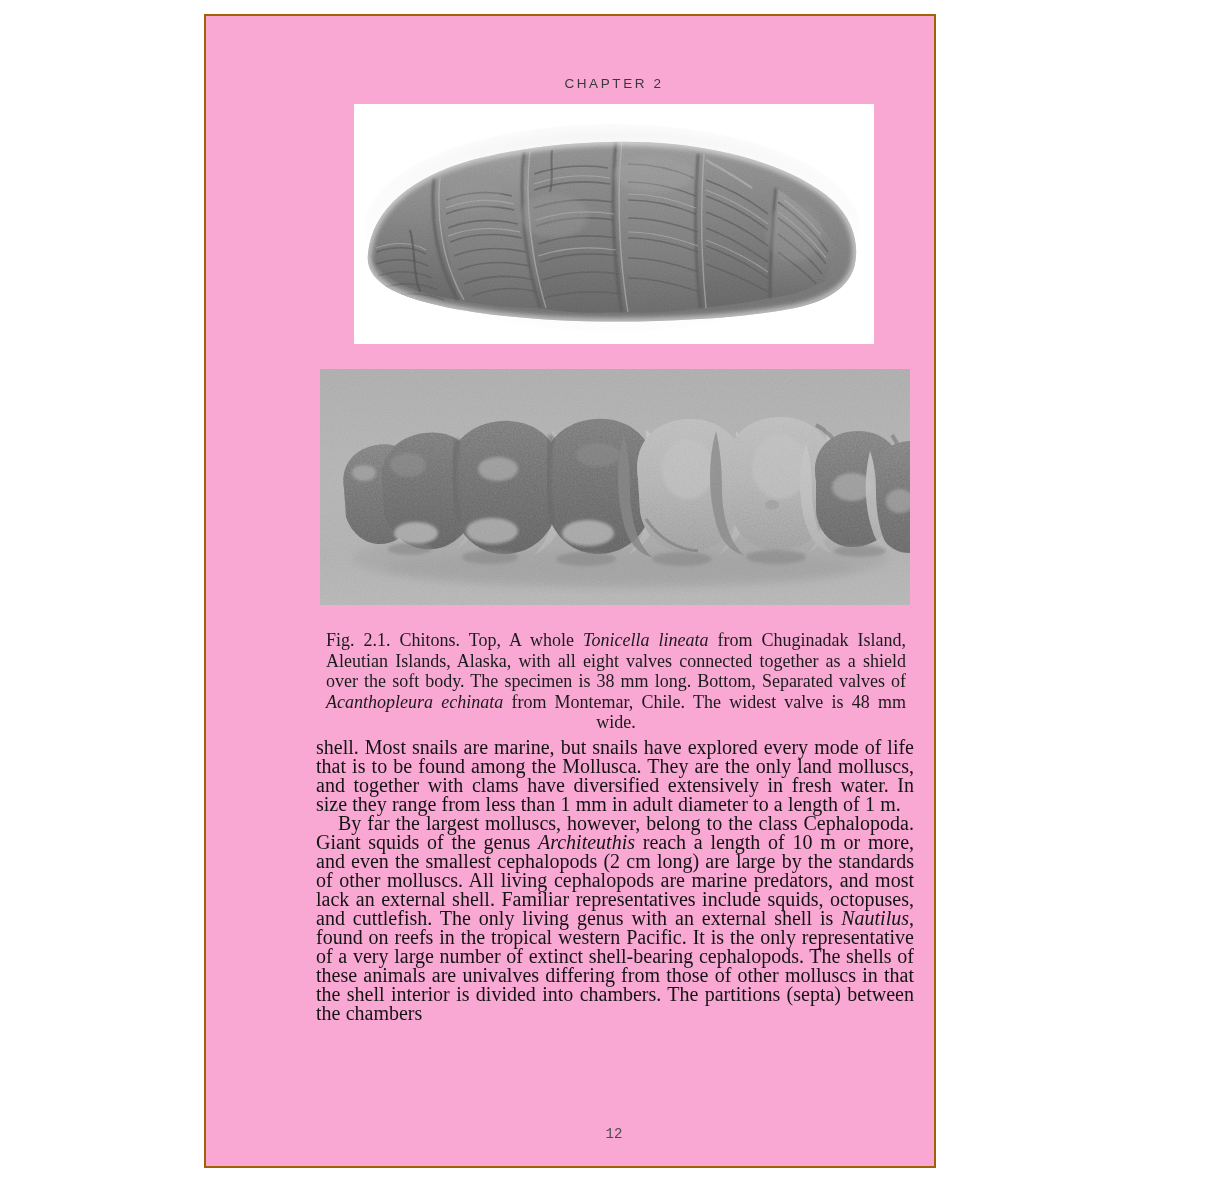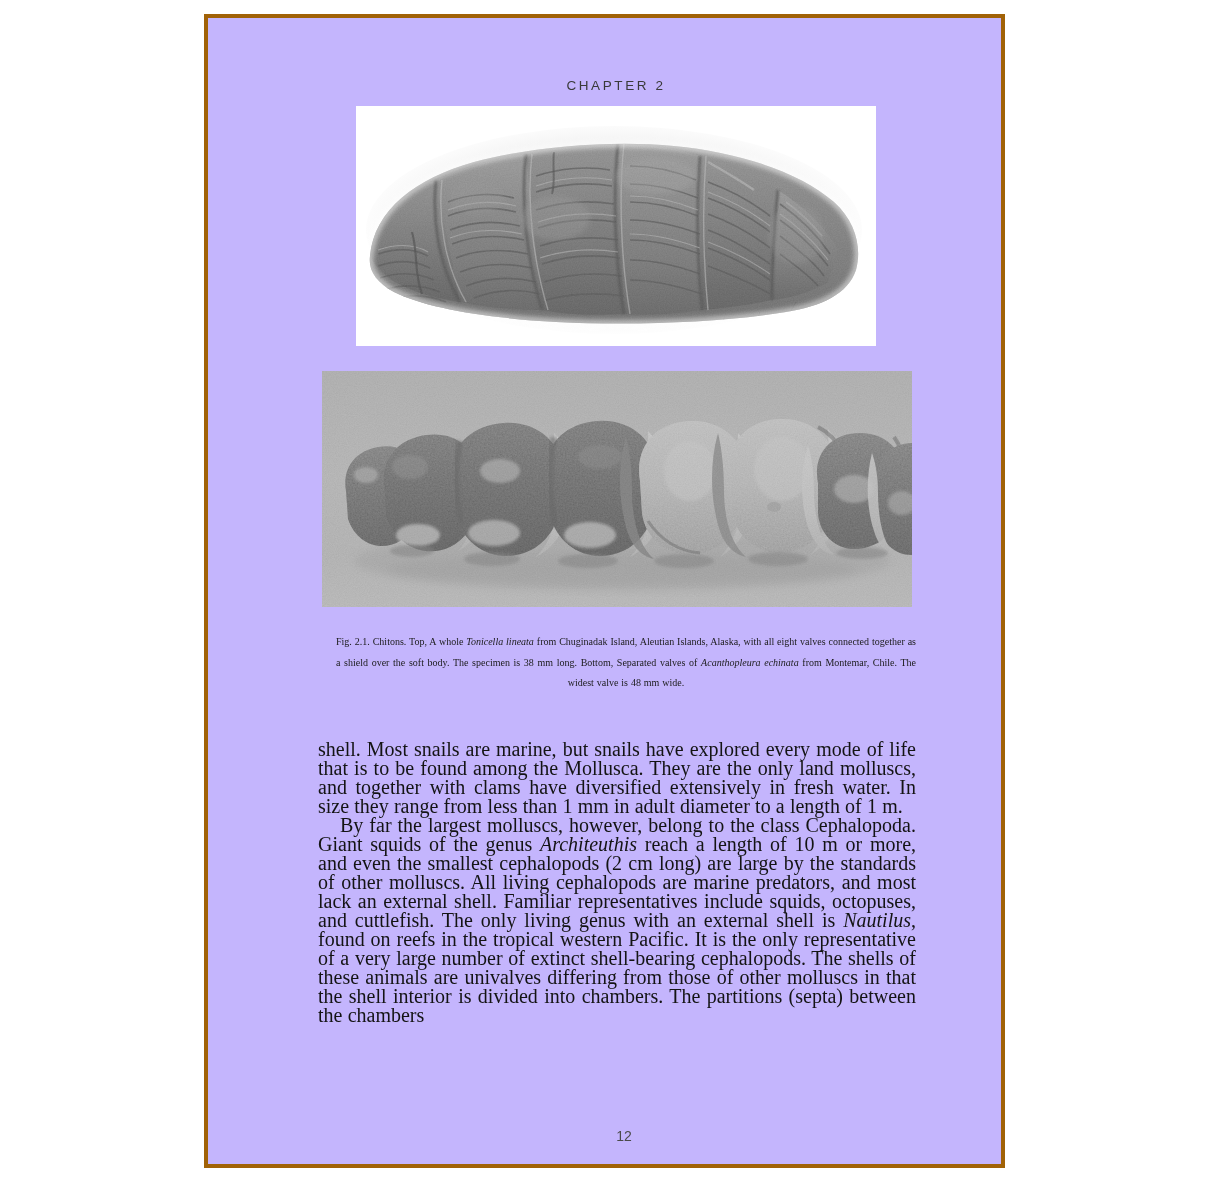--- a/index.html
+++ b/index.html
@@ -10,24 +10,24 @@
   body {
     width: 1225px;
     height: 1180px;
     font-family: "Liberation Serif", serif;
     -webkit-font-smoothing: antialiased;
   }
   #page-sheet {
     position: absolute;
     left: 204px;
     top: 14px;
-    width: 801px;
+    width: 732px;
     height: 1154px;
-    background: #c4b5fd;
-    border: 4px solid #a16207;
+    background: #f9a8d4;
+    border: 2px solid #a16207;
     box-sizing: border-box;
     overflow: hidden;
   }
   .chapter-header {
     position: absolute;
     left: 0;
     top: 60px;
     width: 816px;
     text-align: center;
     font-family: "Liberation Sans", sans-serif;
@@ -49,52 +49,51 @@
     width: 590px;
     height: 236px;
   }
   .figure-top svg, .figure-bottom svg { display: block; }
 
   .caption {
     position: absolute;
     left: 120px;
     top: 614px;
     width: 580px;
-    font-size: 10px;
+    font-size: 18px;
     line-height: 20.6px;
     color: #1b1b1b;
     text-align: justify;
     text-align-last: center;
     word-spacing: 0.4px;
-    margin-left: 8px;
   }
   .caption i { font-style: italic; }
 
   .bodytext {
     position: absolute;
     left: 110px;
     top: 722px;
     width: 598px;
     font-size: 20px;
     line-height: 19px;
     color: #141414;
     text-align: justify;
     word-spacing: 0.2px;
   }
   .bodytext p { margin: 0; }
   .bodytext p.indent { text-indent: 22px; }
   .bodytext i { }
 
   .folio {
     position: absolute;
-    left: 8px;
+    left: 0;
     top: 1110px;
     width: 816px;
     text-align: center;
-    font-family: Liberation Sans, sans-serif;
+    font-family: Liberation Mono, monospace;
     font-size: 14px;
     color: #4a4a4a;
   }
 </style>
 </head>
 <body>
 
 <div id="page-sheet">
 
   <div class="chapter-header">CHAPTER 2</div>

